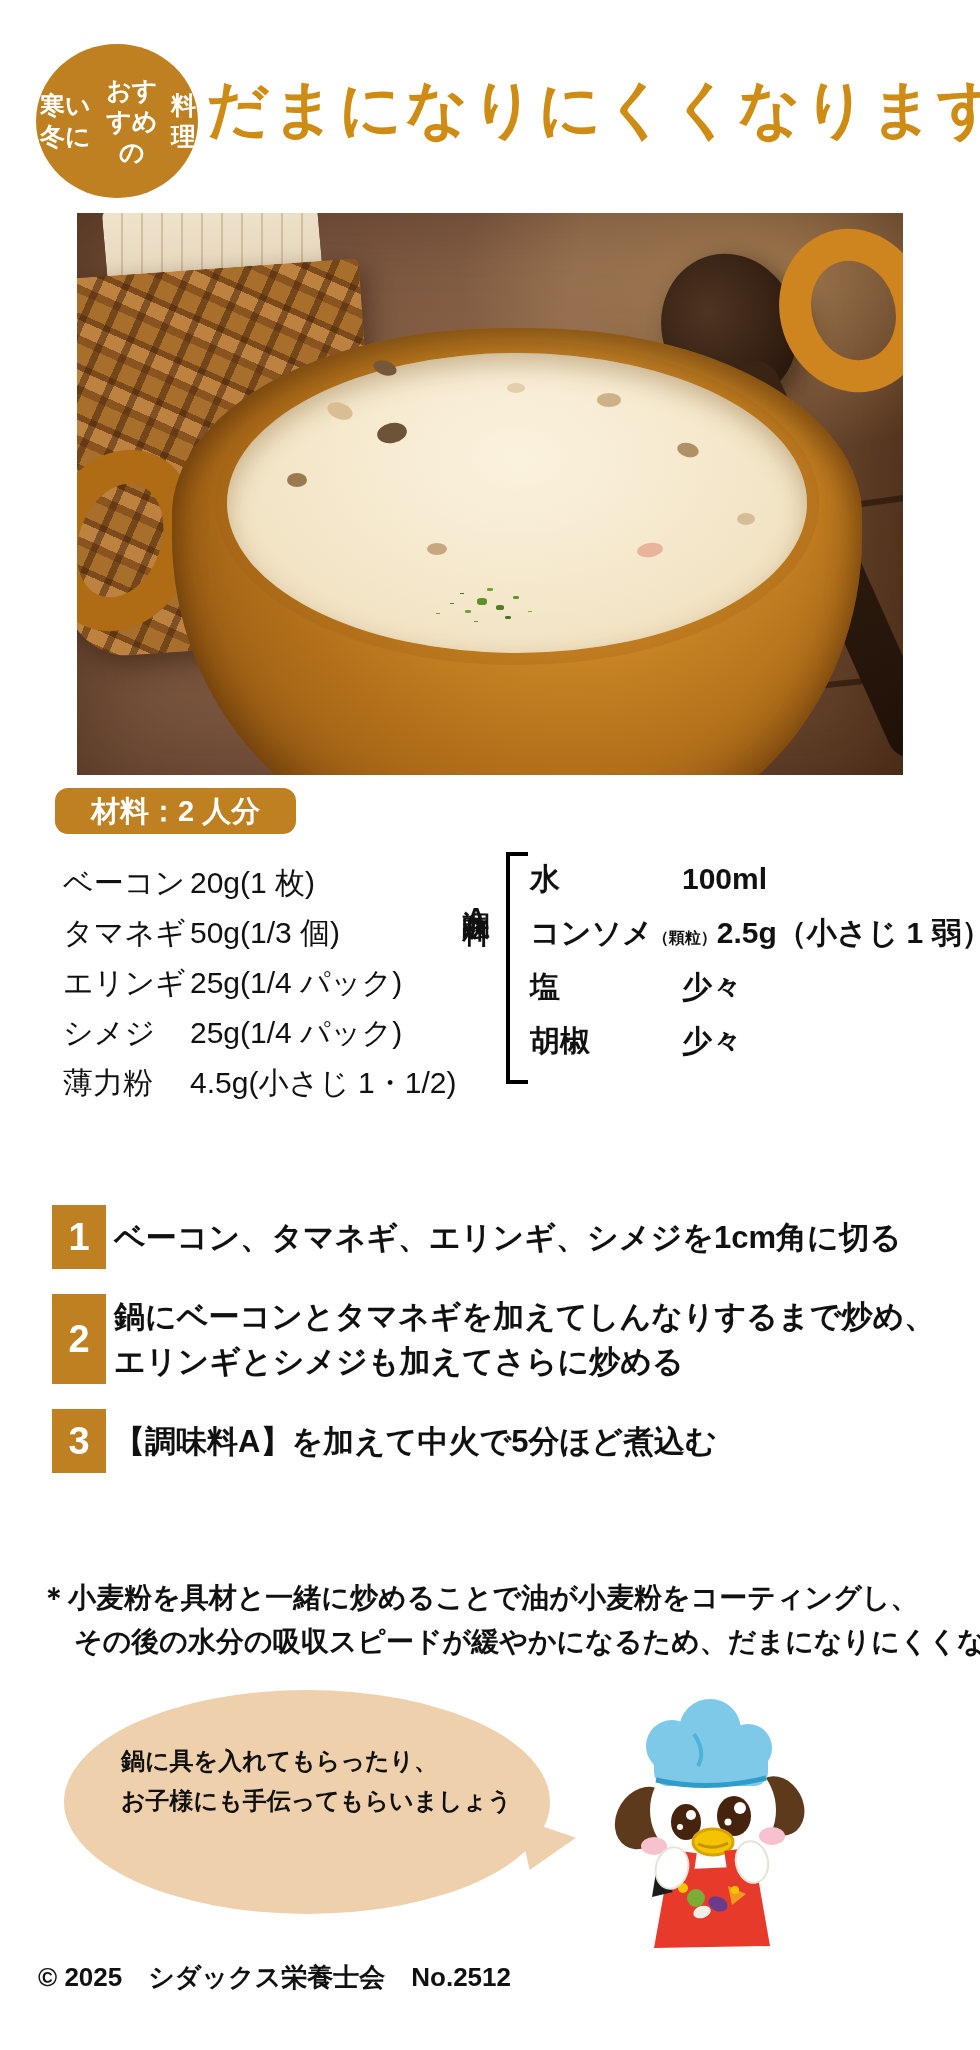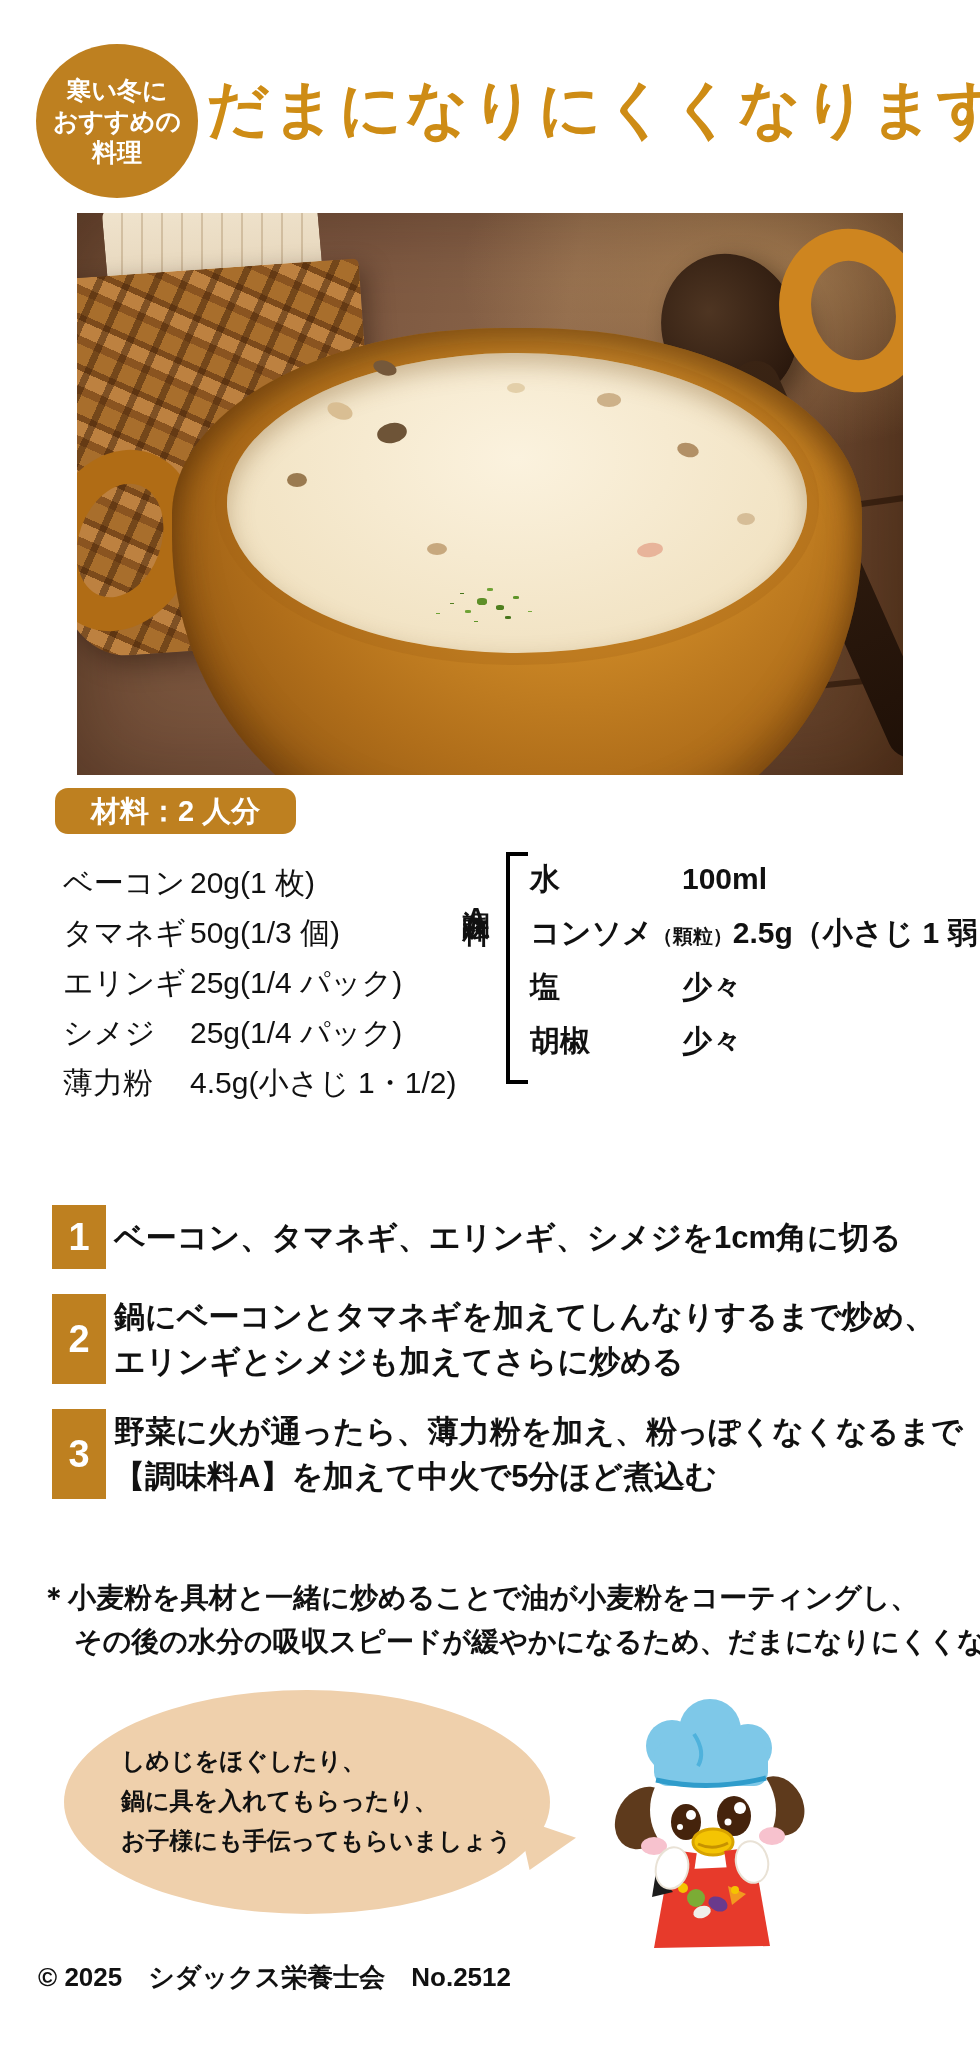--- a/index.html
+++ b/index.html
@@ -5,21 +5,21 @@
   :root{
     --accent:#BE8020; --title:#CE8C15; --bubble:#EFD0AC; --ink:#111111; --paper:#FFFFFF;
   }
   *{margin:0;padding:0;box-sizing:border-box;}
   html,body{background:#ffffff;}
   body{font-family:"Liberation Sans","DejaVu Sans",sans-serif;color:var(--ink);}
   .page{position:relative;width:980px;height:2050px;background:var(--paper);overflow:hidden;}
 
   
   .season-badge{position:absolute;left:36px;top:44px;width:162px;height:154px;background:var(--accent);
-    border-radius:50%;display:flex;flex-direction:column;align-items:center;justify-content:center;
+    border-radius:50%;display:flex;flex-direction:row;align-items:center;justify-content:center;
     color:#fff;font-weight:700;font-size:25px;line-height:31px;text-align:center;}
   .page-title{position:absolute;left:206px;top:74px;font-size:62px;line-height:70px;font-weight:800;
     color:var(--title);letter-spacing:3px;white-space:nowrap;}
 
   
   .photo{position:absolute;left:77px;top:213px;width:826px;height:562px;overflow:hidden;
     background:linear-gradient(100deg,#6E4B33 0%,#7C5740 30%,#8A6549 55%,#6B4831 80%,#59381F 100%);
     box-shadow:inset 0 0 90px rgba(30,10,0,.35);}
   .plank{position:absolute;background:rgba(30,12,2,.55);border-radius:3px;}
   .plank.p1{left:-30px;top:430px;width:520px;height:7px;transform:rotate(24deg);}
@@ -72,21 +72,21 @@
   .ing-left{position:absolute;left:63px;top:858px;list-style:none;font-size:30px;font-weight:400;}
   .ing-left li{height:50px;display:flex;align-items:center;}
   .ing-name{display:inline-block;min-width:127px;}
   .groupA-label{position:absolute;left:458px;top:888px;writing-mode:vertical-rl;text-orientation:upright;
     font-size:27px;font-weight:700;letter-spacing:5px;}
   .groupA-bracket{position:absolute;left:506px;top:852px;width:22px;height:232px;
     border-left:4px solid #000;border-top:4px solid #000;border-bottom:4px solid #000;}
   .ing-groupA{position:absolute;left:530px;top:852px;list-style:none;font-size:30px;font-weight:700;}
   .ing-groupA li{height:54px;display:flex;align-items:center;}
   .ga-name{display:inline-block;min-width:152px;white-space:nowrap;}
-  .ga-suffix{font-size:20px;}
+  .ga-suffix{font-size:16px;}
   .ga-amount{white-space:nowrap;}
 
   
   .steps{position:absolute;left:52px;top:1205px;width:890px;list-style:none;}
   .step{display:flex;align-items:stretch;margin-bottom:25px;}
   .step-num{width:54px;min-height:64px;flex:0 0 54px;background:var(--accent);color:#fff;
     display:flex;align-items:center;justify-content:center;font-size:38px;font-weight:700;}
   .step-text{margin-left:8px;align-self:center;font-size:31px;font-weight:700;line-height:45px;}
   .step-text span{display:block;white-space:nowrap;}
 
@@ -200,35 +200,33 @@
     <li class="step">
       <div class="step-num">2</div>
       <div class="step-text">
         <span>鍋にベーコンとタマネギを加えてしんなりするまで炒め、</span>
         <span>エリンギとシメジも加えてさらに炒める</span>
       </div>
     </li>
     <li class="step">
       <div class="step-num">3</div>
       <div class="step-text">
-        <span>野菜に火が通ったら、薄力粉を加え、粉っぽくなくなるまで</span>
         <span>【調味料A】を加えて中火で5分ほど煮込む</span>
       </div>
     </li>
   </ol>
 
   <p class="note">
     <span>＊小麦粉を具材と一緒に炒めることで油が小麦粉をコーティングし、</span>
     <span class="indent">その後の水分の吸収スピードが緩やかになるため、だまになりにくくなります</span>
   </p>
 
   <div class="bubble"></div>
   <div class="bubble-tail"></div>
   <div class="bubble-text">
-    <span>しめじをほぐしたり、</span>
     <span>鍋に具を入れてもらったり、</span>
     <span>お子様にも手伝ってもらいましょう</span>
   </div>
 
   <svg class="mascot" viewBox="0 0 200 264" aria-hidden="true">
     <g>
       <ellipse cx="33" cy="124" rx="26" ry="33" fill="#5E3A1C" transform="rotate(32 33 124)"></ellipse>
       <ellipse cx="168" cy="112" rx="25" ry="31" fill="#5E3A1C" transform="rotate(-28 168 112)"></ellipse>
     </g>
     <ellipse cx="103" cy="116" rx="63" ry="59" fill="#FFFFFF"></ellipse>

